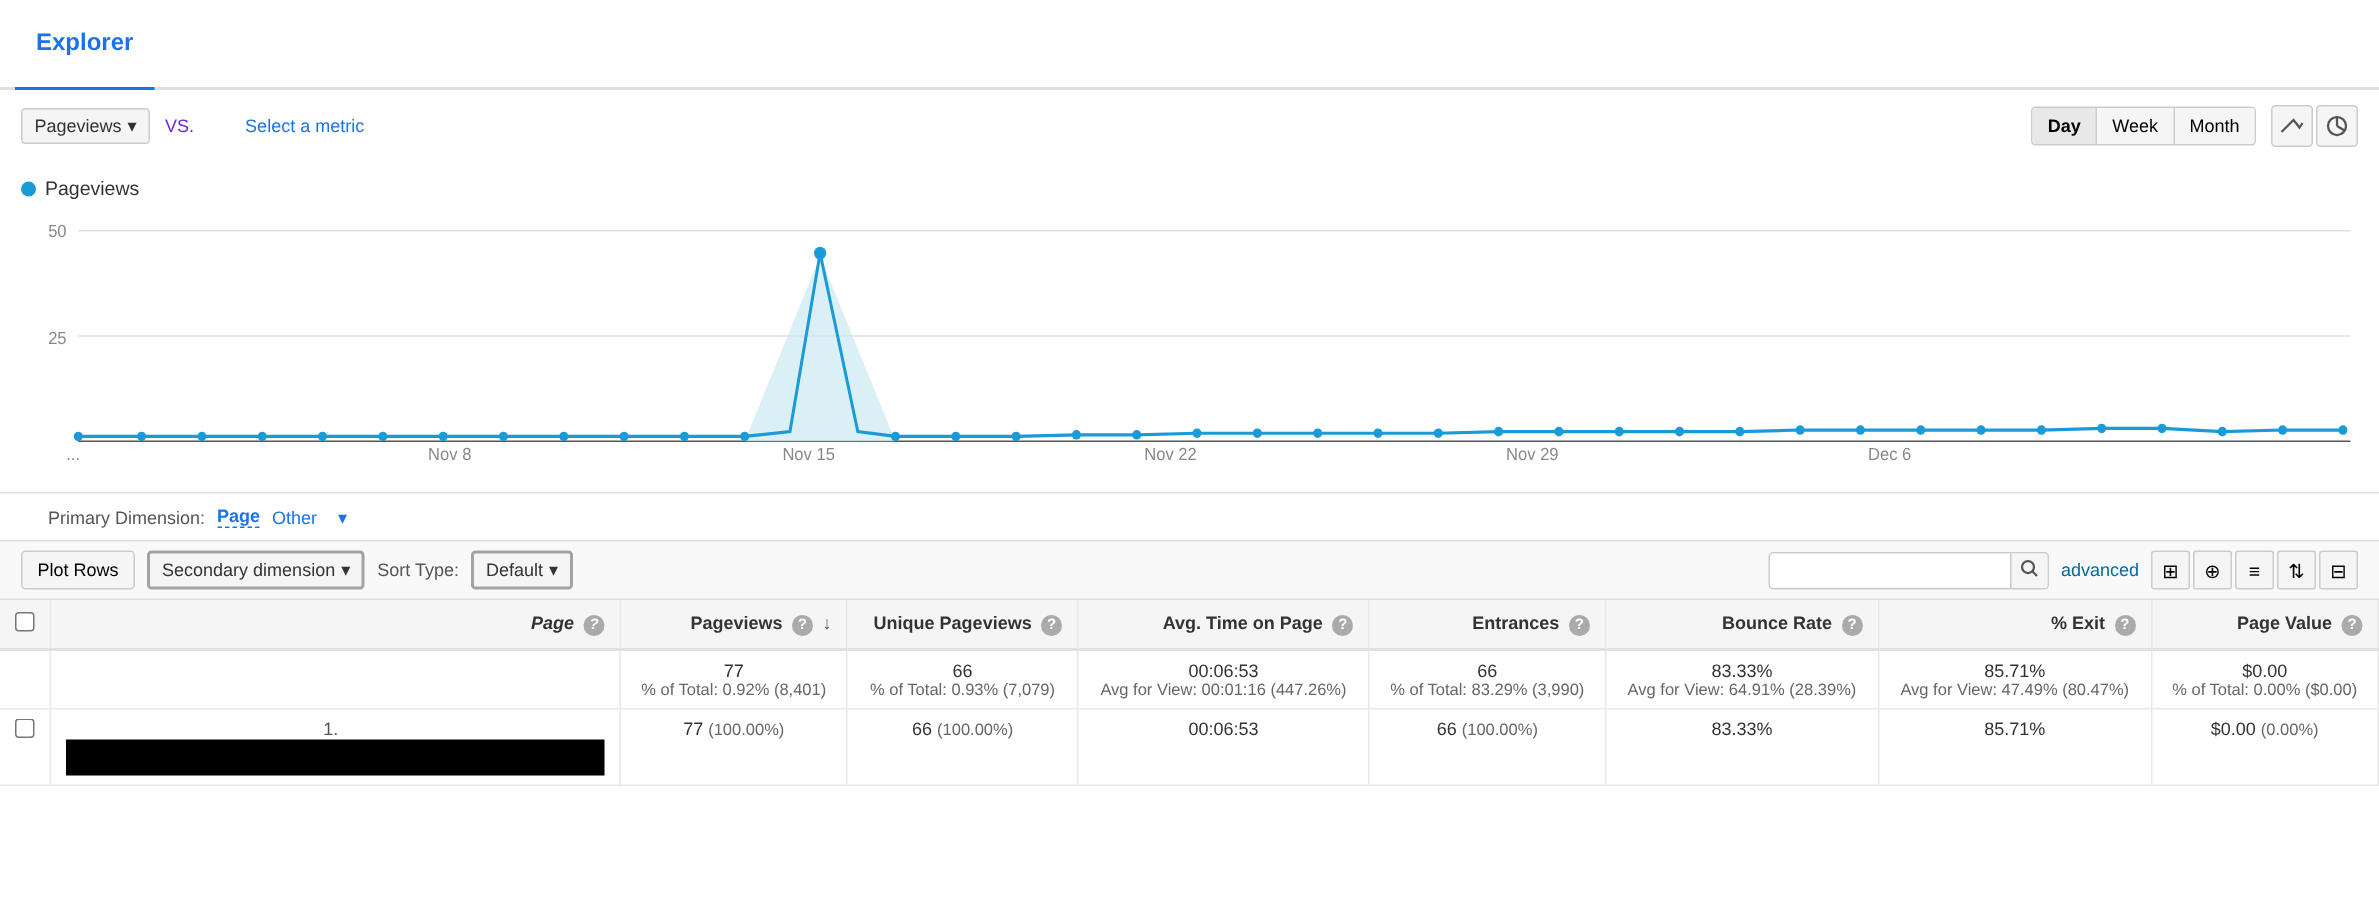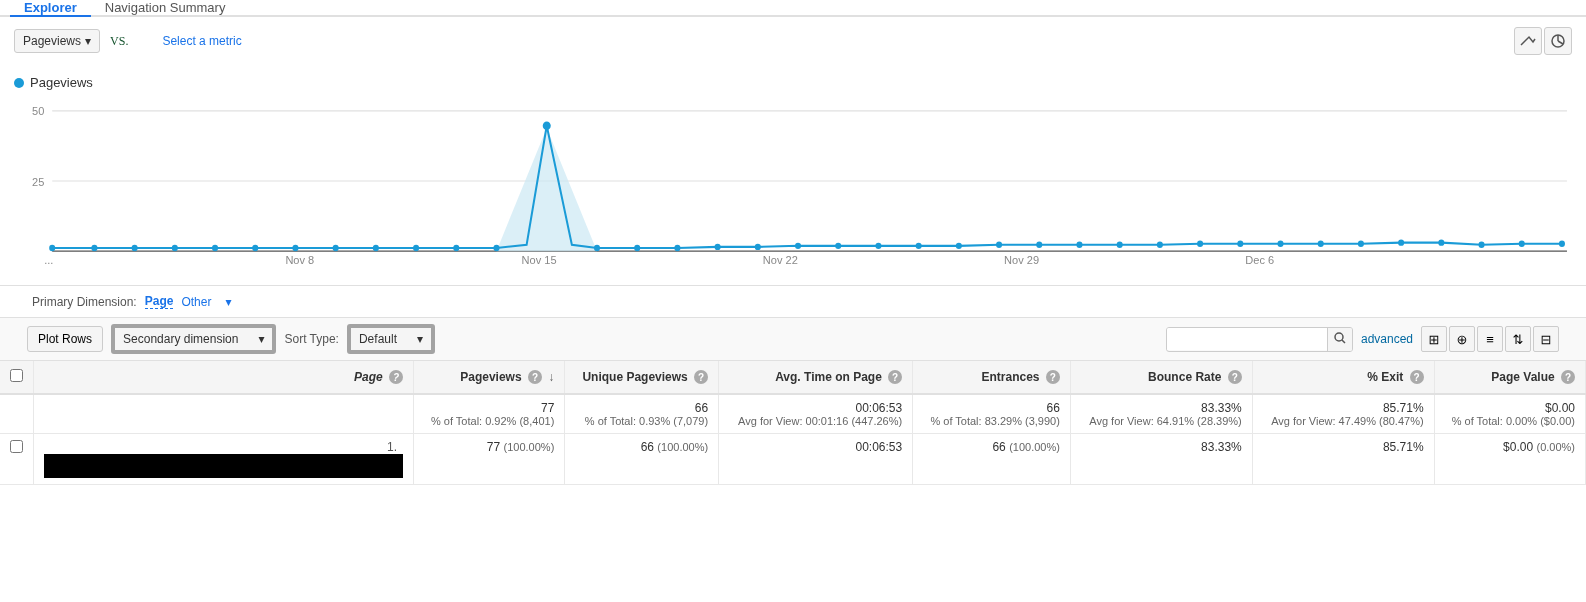--- a/index.html
+++ b/index.html
@@ -1,26 +1,26 @@
 <!DOCTYPE html>
 <html><head>
   <meta charset="utf-8">
   <style>
     * { box-sizing: border-box; margin: 0; padding: 0; }
     body { font-family: Arial, sans-serif; font-size: 12px; background: #fff; color: #333; }
 
     
     .tabs { display: flex; border-bottom: 2px solid #e0e0e0; padding: 0 10px; }
-    .tab { padding: 0 14px; cursor: pointer; font-size: 13px; color: #555; border-bottom: 2px solid transparent; margin-bottom: -2px; }
+    .tab { padding: 20px 14px; cursor: pointer; font-size: 16px; color: #555; border-bottom: 2px solid transparent; margin-bottom: -2px; }
     .tab.active { color: #1a73e8; border-bottom: 2px solid #1a73e8; font-weight: bold; }
 
     
     .toolbar { display: flex; align-items: center; padding: 10px 14px; gap: 10px; }
     .metric-select { display: flex; align-items: center; border: 1px solid #ccc; border-radius: 3px; padding: 4px 8px; background: #f5f5f5; cursor: pointer; font-size: 12px; gap: 4px; }
-    .vs-label { color: #14532d; font-size: 12px; font-family: Liberation Serif, serif; }
+    .vs-label { color: #6d28d9; font-size: 12px; }
     .select-metric { color: #1a73e8; font-size: 12px; cursor: pointer; margin-left: 24px; }
     .spacer { flex: 1; }
     .time-buttons { display: flex; border: 1px solid #ccc; border-radius: 3px; overflow: hidden; }
     .time-btn { padding: 5px 10px; background: #f5f5f5; border: none; border-right: 1px solid #ccc; cursor: pointer; font-size: 12px; }
     .time-btn:last-child { border-right: none; }
     .time-btn.active { background: #e8e8e8; font-weight: bold; }
     .chart-type-btns { display: flex; gap: 2px; }
     .chart-type-btn { width: 28px; height: 28px; border: 1px solid #ccc; background: #f5f5f5; cursor: pointer; display: flex; align-items: center; justify-content: center; border-radius: 3px; }
 
     
@@ -31,64 +31,68 @@
     .chart-container { position: relative; width: 100%; height: 170px; }
     .chart-svg { width: 100%; height: 100%; }
 
     
     .primary-dim { padding: 8px 32px; display: flex; align-items: center; gap: 8px; font-size: 12px; border-top: 1px solid #e0e0e0; }
     .dim-label { color: #555; }
     .dim-active { color: #1a73e8; font-weight: bold; cursor: pointer; border-bottom: 1px dashed #1a73e8; }
     .dim-other { color: #1a73e8; cursor: pointer; display: flex; align-items: center; gap: 14px; }
 
     
-    .data-toolbar { display: flex; align-items: center; padding: 6px 27px; gap: 8px; background: #f9f9f9; border-top: 1px solid #e0e0e0; border-bottom: 1px solid #e0e0e0; }
+    .data-toolbar { display: flex; align-items: center; padding: 6px 14px; gap: 8px; background: #f9f9f9; border-top: 1px solid #e0e0e0; border-bottom: 1px solid #e0e0e0; }
     .plot-rows-btn { padding: 5px 10px; border: 1px solid #ccc; background: #f5f5f5; border-radius: 3px; cursor: pointer; font-size: 12px; }
-    .dim-select { display: flex; align-items: center; border: 4px solid #a3a3a3; border-radius: 3px; padding: 4px 8px; background: #f5f5f5; cursor: pointer; font-size: 12px; gap: 20px; }
+    .dim-select { display: flex; align-items: center; border: 2px solid #a3a3a3; border-radius: 3px; padding: 4px 8px; background: #f5f5f5; cursor: pointer; font-size: 12px; gap: 4px; }
     .sort-label { font-size: 12px; color: #555; }
     .data-spacer { flex: 1; }
     .search-box { display: flex; align-items: center; border: 1px solid #ccc; border-radius: 3px; overflow: hidden; }
     .search-input { border: none; outline: none; padding: 4px 8px; font-size: 12px; width: 160px; }
     .search-btn { background: #f5f5f5; border: none; border-left: 1px solid #ccc; padding: 4px 6px; cursor: pointer; }
     .advanced-link { color: #0369a1; font-size: 12px; cursor: pointer; }
     .view-btns { display: flex; gap: 2px; }
     .view-btn { width: 26px; height: 26px; border: 1px solid #ccc; background: #f5f5f5; cursor: pointer; display: flex; align-items: center; justify-content: center; border-radius: 2px; font-size: 13px; }
 
     
     .data-table { width: 100%; border-collapse: collapse; font-size: 12px; }
     .data-table th { background: #f5f5f5; padding: 8px 10px; text-align: right; border-bottom: 2px solid #e0e0e0; border-right: 1px solid #e8e8e8; font-weight: bold; color: #333; white-space: nowrap; }
     .data-table th:first-child { text-align: left; }
-    .data-table td { padding: 6px 10px; border-bottom: 1px solid #e8e8e8; border-right: 1px solid #e8e8e8; text-align: right; vertical-align: top; }
+    .data-table td { padding: 6px 10px; border-bottom: 1px solid #e8e8e8; border-right: 1px solid #e8e8e8; text-align: center; vertical-align: top; }
     .data-table td:first-child { text-align: left; }
     .help-icon { display: inline-flex; align-items: center; justify-content: center; width: 14px; height: 14px; border-radius: 50%; background: #aaa; color: #fff; font-size: 10px; cursor: pointer; margin-left: 3px; }
     .sort-arrow { color: #666; margin-left: 3px; }
     .subtotal { font-size: 11px; color: #666; }
     .checkbox-col { width: 20px; text-align: center !important; }
     .row-num { color: #555; margin-right: 6px; }
     .page-cell { background: #000; height: 24px; width: 100%; display: block; }
     .th-page { width: 380px; font-style: italic; }
   </style>
 </head>
 <body>
 
 <div>
   <div class="tabs">
     <div class="tab active">Explorer</div>
-    <div class="tab">Navigation Summary</div>
   </div>
 </div>
 
 <div class="toolbar">
   <div class="metric-select">
     <span>Pageviews</span>
     <span>▾</span>
   </div>
   <span class="vs-label">VS.</span>
   <span class="select-metric">Select a metric</span>
   <div class="spacer"></div>
+  <div class="time-buttons">
+    <button class="time-btn active">Day</button>
+    <button class="time-btn">Week</button>
+    <button class="time-btn">Month</button>
+  </div>
   <div class="chart-type-btns">
     <button class="chart-type-btn">
       <svg width="16" height="16" viewBox="0 0 16 16">
           <polyline points="1,12 5,8 9,4 13,9 15,6" fill="none" stroke="#555" stroke-width="1.5"></polyline>
         </svg>
     </button>
     <button class="chart-type-btn">
       <svg width="16" height="16" viewBox="0 0 16 16">
           <circle cx="8" cy="8" r="6" fill="none" stroke="#555" stroke-width="1.5"></circle>
           <line x1="8" y1="8" x2="8" y2="2" stroke="#555" stroke-width="1.5"></line>

